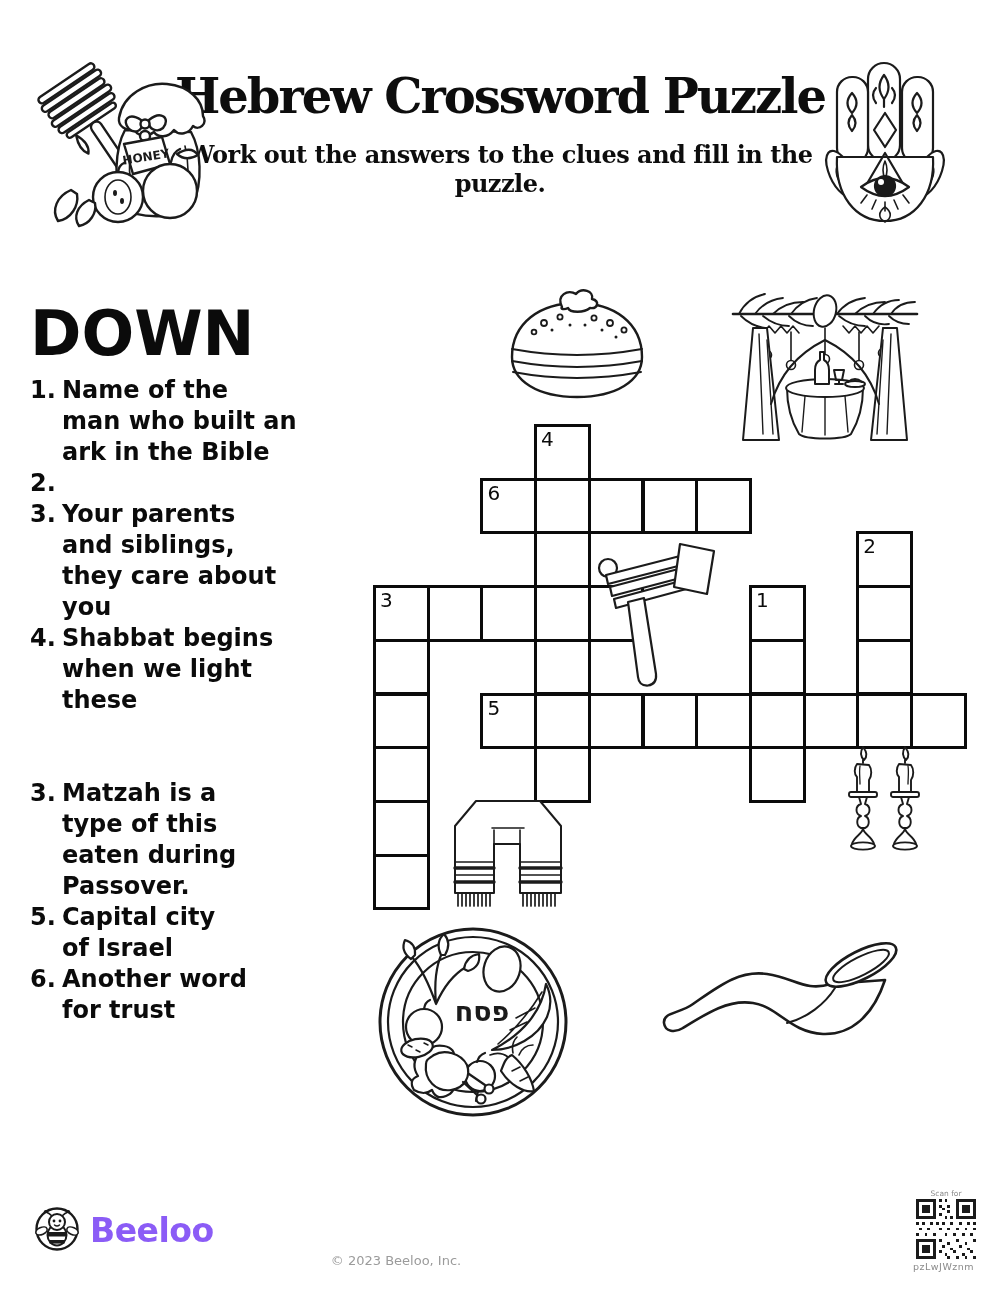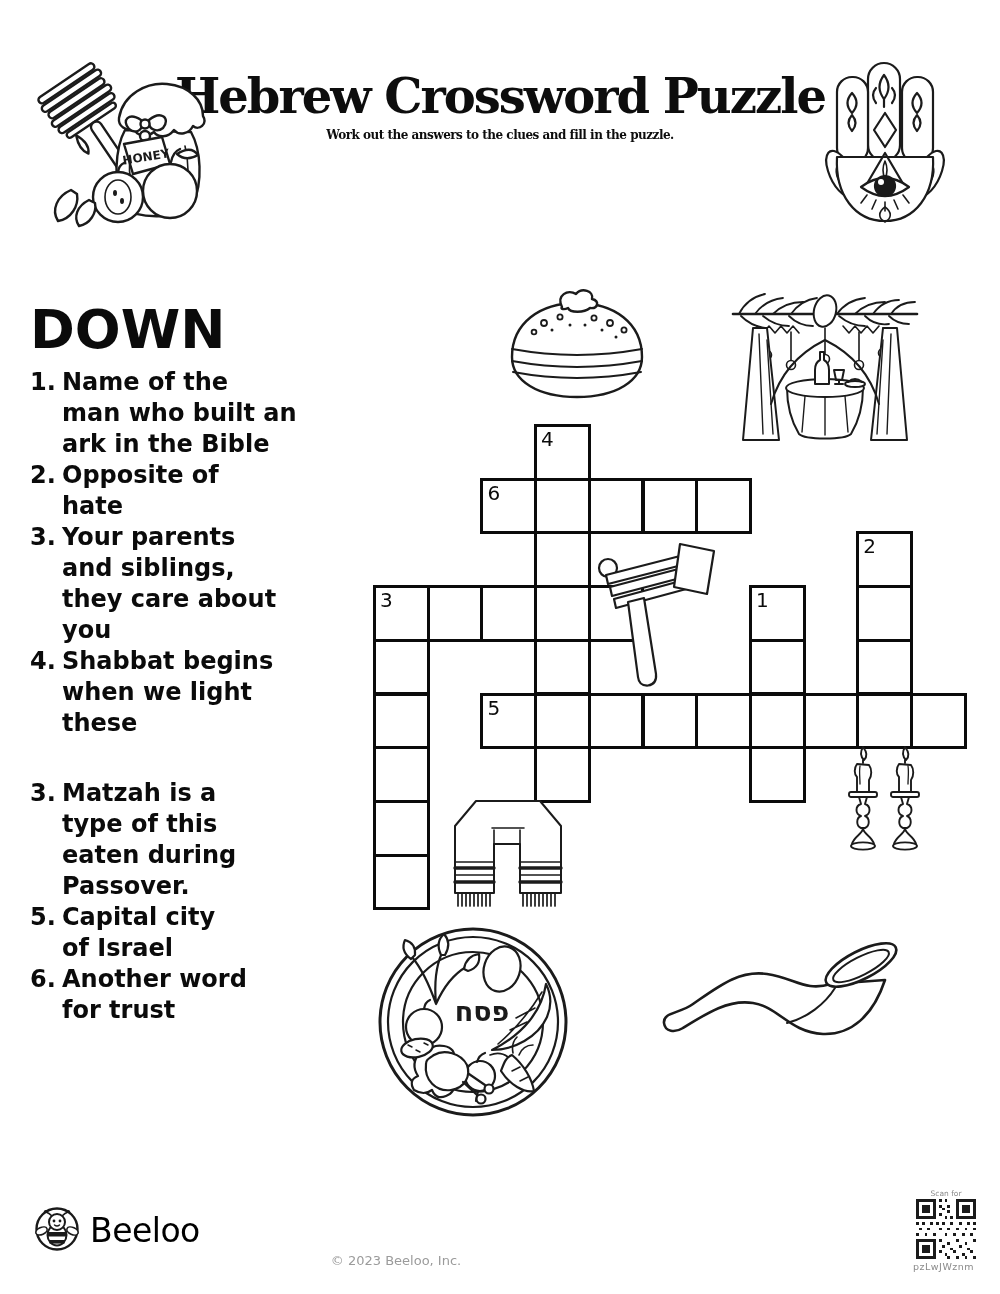--- a/index.html
+++ b/index.html
@@ -10,44 +10,44 @@
   .abs { position:absolute; }
   svg.illu { position:absolute; overflow:visible; }
 
   
   .title {
     left:120px; top:70px; width:760px; text-align:center;
     font-family:"DejaVu Serif", serif; font-weight:700;
     font-size:48px; letter-spacing:-2px; color:#0d0d0d; line-height:1.1;
   }
   .subtitle {
-    left:150px; top:128px; width:700px; text-align:center;
+    left:150px; top:140px; width:700px; text-align:center;
     font-family:"DejaVu Serif", serif; font-weight:700;
-    font-size:12px; letter-spacing:-0.5px; color:#0d0d0d;
+    font-size:24px; letter-spacing:-0.5px; color:#0d0d0d;
   }
 
   
   .clue-section { width:300px; }
-  .clue-heading { font-size:54px; font-weight:800; letter-spacing:0px; line-height:1.0; color:#0b0b0b; }
+  .clue-heading { font-size:62px; font-weight:800; letter-spacing:0px; line-height:1.0; color:#0b0b0b; }
   .clue-list { margin-top:10px; }
   .clue { display:flex; font-size:24px; font-weight:700; line-height:31px; color:#0b0b0b; }
   .clue .num { width:32px; flex:0 0 32px; }
   .clue .txt { white-space:pre-line; }
 
   
   .cell {
     position:absolute; box-sizing:border-box; border:3px solid #0b0b0b; background:#fff;
   }
   .cellnum {
     position:absolute; left:4px; top:0px; font-size:20px; font-weight:400;
     font-family:"DejaVu Sans", sans-serif; color:#0b0b0b; line-height:1.2;
   }
 
   
-  .brand-text { left:90px; top:1211px; font-size:33px; font-weight:400; letter-spacing:-0.5px; color:#000000; }
+  .brand-text { left:90px; top:1211px; font-size:33px; font-weight:700; letter-spacing:-0.5px; color:#8b5cf6; }
   .copyright { left:0; top:1253px; width:792px; text-align:center; font-size:13px; color:#9b9b9b; font-weight:400; }
   .qr-caption { left:913px; top:1189px; width:66px; text-align:center; font-size:7.5px; color:#8a8a8a; }
   .qr-text { left:913px; top:1261px; width:66px; text-align:left; font-size:9.5px; color:#8a8a8a; letter-spacing:0.5px; }
 </style>
 </head>
 <body>
 
 <div class="abs title">Hebrew Crossword Puzzle</div>
 <div class="abs subtitle">Work out the answers to the clues and fill in the puzzle.</div>
 
@@ -113,22 +113,20 @@
   <div class="clue-heading">DOWN</div>
   <div class="clue-list">
     <div class="clue">
         <span class="num">1.</span>
         <span class="txt">Name of the
 man who built an
 ark in the Bible</span>
       </div>
     <div class="clue">
         <span class="num">2.</span>
-        <span class="txt">Opposite of
-hate</span>
       </div>
     <div class="clue">
         <span class="num">3.</span>
         <span class="txt">Your parents
 and siblings,
 they care about
 you</span>
       </div>
     <div class="clue">
         <span class="num">4.</span>

